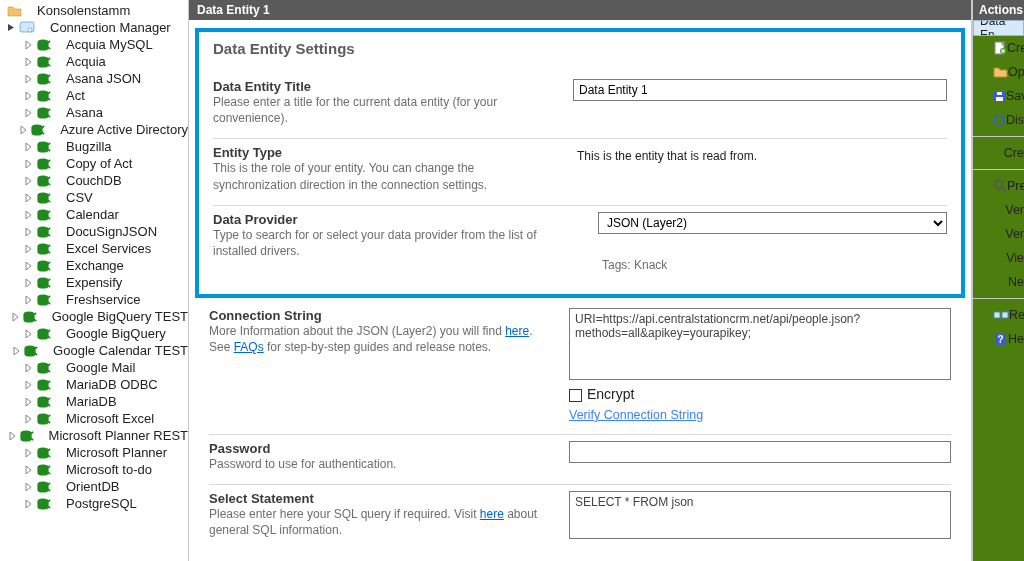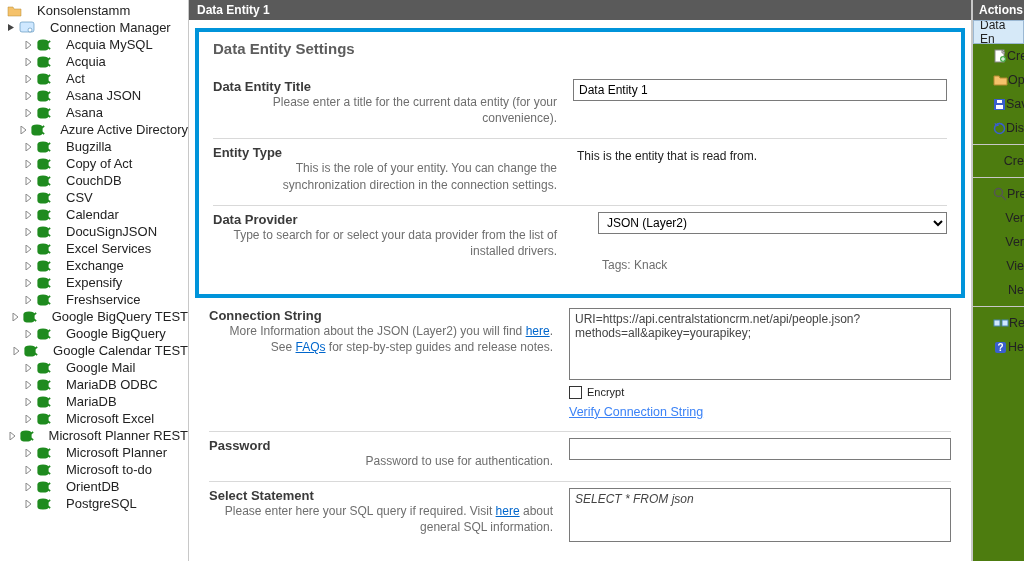--- a/index.html
+++ b/index.html
@@ -19,38 +19,38 @@
   
   .center { flex: 1; display:flex; flex-direction:column; border-right:1px solid #c8c8c8;}
   .center-header { height:20px; background:#5a5a5a; color:#fff; font-weight:bold; font-size:12px; padding-left:8px; display:flex; align-items:center;}
   
   .blue-frame { margin:8px 6px 0 6px; border:4px solid #0094da; padding: 8px 14px 22px 14px;}
   .section-title { font-size:15px; font-weight:bold; color:#5d5d5d; margin-bottom:16px;}
   .field-row { display:flex; padding:6px 0 12px 0; border-bottom:1px solid #d9d9d9;}
   .field-row.last { border-bottom:none; padding-bottom:0;gap:25px;}
   .field-left { width:360px; padding-right:16px;}
   .field-label { font-weight:bold; font-size:13px; color:#3a3a3a;}
-  .field-desc  { font-size:12px; color:#6e6e6e; line-height:1.35;text-align:right;}
+  .field-desc  { font-size:12px; color:#6e6e6e; line-height:1.35;}
   .field-desc a { color:#0066cc; text-decoration:underline; cursor:pointer;}
   .field-right { flex:1; display:flex; flex-direction:column; gap:6px;}
   .txt { width:100%; border:1px solid #7a7a7a; font: inherit; font-size:12px; padding:2px 5px; height:22px;}
   .txt-select { width:100%; border:1px solid #7a7a7a; font:inherit; font-size:12px; padding:1px 4px; height:22px; background:#fff;}
   .entity-role { font-size:12px; color:#222; padding-top:4px; padding-left:4px;}
   .tags { font-size:12px; color:#6e6e6e; padding-left:4px;}
   
   .lower { margin:0 6px; padding:4px 14px 0 14px;}
   .lower .field-row { border-bottom:1px solid #d9d9d9;}
   textarea.txt-area { width:100%; height:72px; border:1px solid #7a7a7a; font:inherit; font-size:12px; padding:3px 5px; resize:none; color:#444; overflow-y:scroll;}
-  .chk-row { display:flex; align-items:flex-start; gap:5px; font-size:11px;}
+  .chk-row { display:flex; align-items:flex-end; gap:5px; font-size:14px;}
   .chk { width:13px; height:13px; border:1px solid #333;}
   .link { color:#3b82f6; text-decoration:underline; font-size:12.5px; cursor:pointer;}
   
   .right { width:52px; flex-shrink:0; background:#4d7c0f; border-left:1px solid #c8c8c8; overflow:hidden;}
   .right-header { height:20px; background:#5a5a5a; color:#fff; font-weight:bold; font-size:12px; padding-left:6px; display:flex; align-items:center;}
-  .right-tab { height:24px; background:#d6e9f8; border:1px solid #9bb8d3; font-size:12px; padding-left:6px; display:flex; align-items:center; overflow:hidden;}
+  .right-tab { height:16px; background:#d6e9f8; border:1px solid #9bb8d3; font-size:12px; padding-left:6px; display:flex; align-items:center; overflow:hidden;}
   .action-item { height:24px; display:flex; align-items:center; padding-left:20px; font-size:12.5px; white-space:nowrap; overflow:hidden; cursor:pointer;text-align:right;}
   .action-icon { width:16px; height:16px; display:inline-flex; align-items:center; justify-content:center;}
   .action-sep { height:1px; background:#c8c8c8; margin:4px 0;}
 </style>
 </head>
 <body>
 
 <div class="app">
 
   <div class="tree">
@@ -115,36 +115,36 @@
             <svg width="8" height="8" viewBox="0 0 8 8">
               <path d="M2 0 L7 4 L2 8 Z" fill="none" stroke="#888" stroke-width="1"></path>
             </svg>
           </span>
           <span class="ico">
             <svg width="16" height="14" viewBox="0 0 20 16">
               <path class="green-pc" d="M3 5 Q3 1 10 1 Q17 1 17 5 L17 11 Q17 15 10 15 Q3 15 3 11 Z"></path>
               <path d="M12 8 L19 3 M12 8 L19 13" stroke="#1f8b1f" stroke-width="2"></path>
             </svg>
           </span>
+          <span class="tree-label">Asana JSON</span>
+        </div>
+        <div class="tree-row">
+          <span class="indent" style="width:18px"></span>
+          <span class="exp">
+            <svg width="8" height="8" viewBox="0 0 8 8">
+              <path d="M2 0 L7 4 L2 8 Z" fill="none" stroke="#888" stroke-width="1"></path>
+            </svg>
+          </span>
+          <span class="ico">
+            <svg width="16" height="14" viewBox="0 0 20 16">
+              <path class="green-pc" d="M3 5 Q3 1 10 1 Q17 1 17 5 L17 11 Q17 15 10 15 Q3 15 3 11 Z"></path>
+              <path d="M12 8 L19 3 M12 8 L19 13" stroke="#1f8b1f" stroke-width="2"></path>
+            </svg>
+          </span>
           <span class="tree-label">Act</span>
-        </div>
-        <div class="tree-row">
-          <span class="indent" style="width:18px"></span>
-          <span class="exp">
-            <svg width="8" height="8" viewBox="0 0 8 8">
-              <path d="M2 0 L7 4 L2 8 Z" fill="none" stroke="#888" stroke-width="1"></path>
-            </svg>
-          </span>
-          <span class="ico">
-            <svg width="16" height="14" viewBox="0 0 20 16">
-              <path class="green-pc" d="M3 5 Q3 1 10 1 Q17 1 17 5 L17 11 Q17 15 10 15 Q3 15 3 11 Z"></path>
-              <path d="M12 8 L19 3 M12 8 L19 13" stroke="#1f8b1f" stroke-width="2"></path>
-            </svg>
-          </span>
-          <span class="tree-label">Asana JSON</span>
         </div>
         <div class="tree-row">
           <span class="indent" style="width:18px"></span>
           <span class="exp">
             <svg width="8" height="8" viewBox="0 0 8 8">
               <path d="M2 0 L7 4 L2 8 Z" fill="none" stroke="#888" stroke-width="1"></path>
             </svg>
           </span>
           <span class="ico">
             <svg width="16" height="14" viewBox="0 0 20 16">
@@ -575,21 +575,21 @@
       </div>
 
       <div class="field-row" style="border-bottom:none">
         <div class="field-left">
           <div class="field-label">Select Statement</div>
           <div class="field-desc">
             <span>Please enter here your SQL query if required. Visit </span><a>here</a><span> about general SQL information.</span>
           </div>
         </div>
         <div class="field-right">
-          <textarea class="txt-area" style="height: 54px; font-style: italic;">SELECT * FROM json</textarea>
+          <textarea class="txt-area" style="height: 48px;">SELECT * FROM json</textarea>
         </div>
       </div>
 
     </div>
   </div>
 
   <div class="right">
     <div class="right-header">Actions</div>
     <div class="right-tab">Data En</div>
     <div id="action-list">

